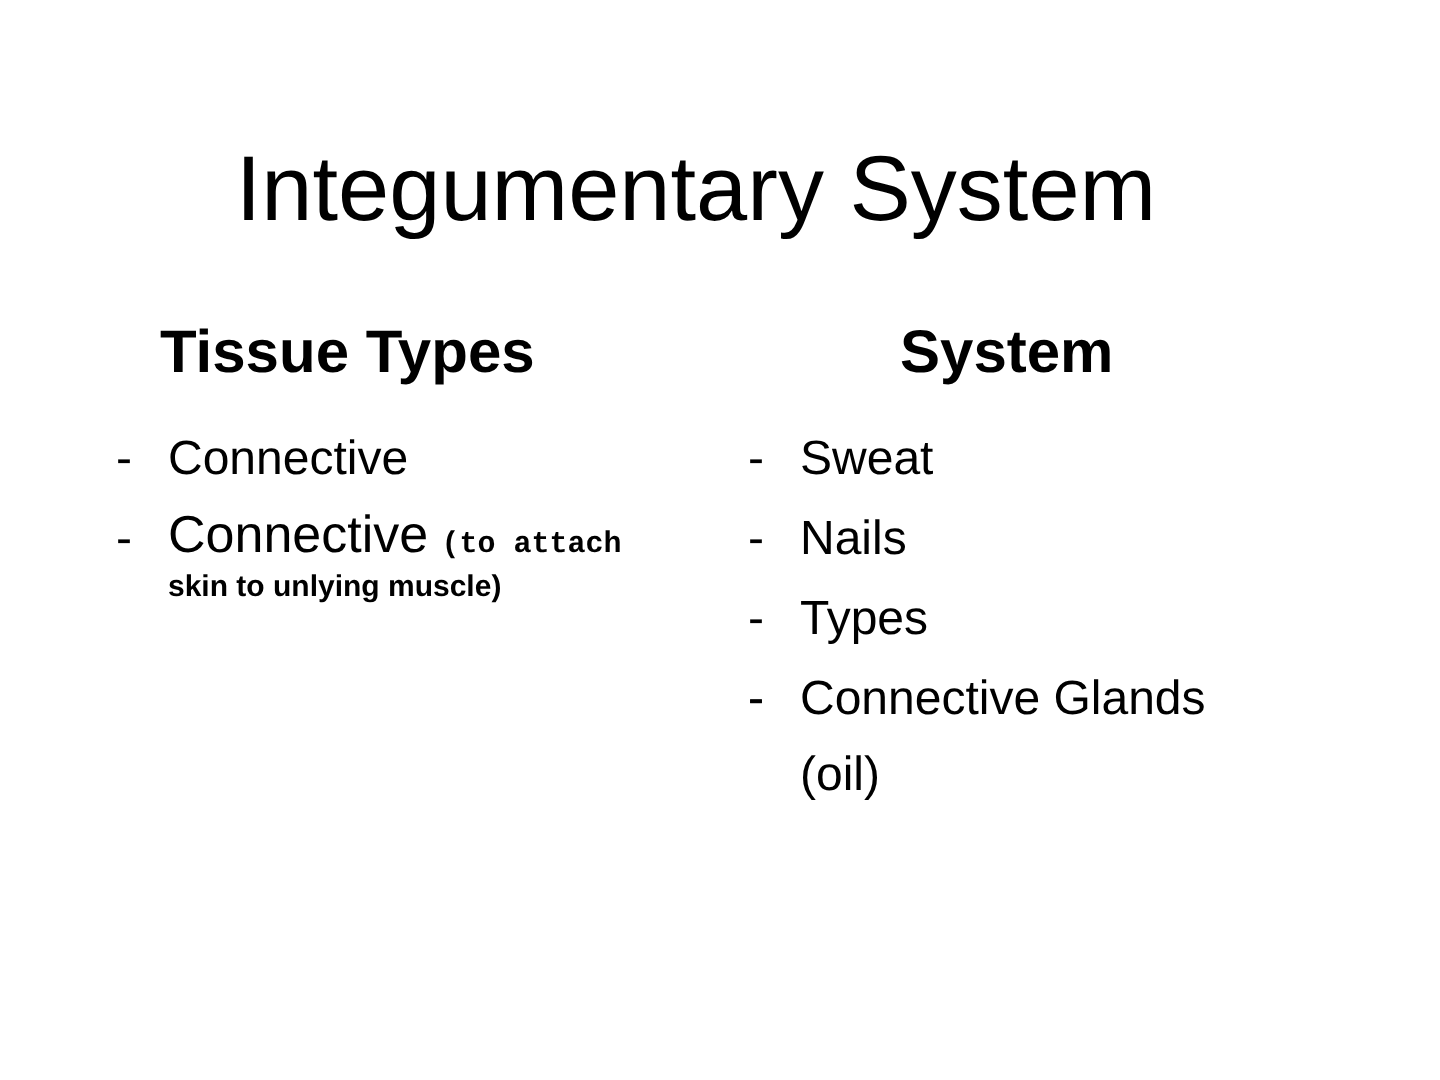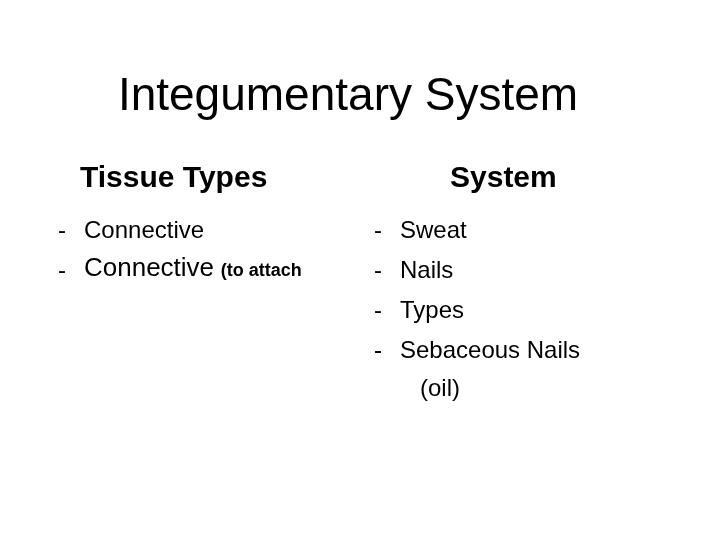--- a/index.html
+++ b/index.html
@@ -71,37 +71,37 @@
     line-height: 40px;
   }
   .bullet-item .item-text {
     font-size: 24px;
   }
   
   .column-left .bullet-item.emphasis .item-text {
     font-size: 26px;
   }
   .bullet-item .note {
-    font-size: 18px;
+    font-size: 15px;
     font-weight: 600;
     line-height: 26px;
+    font-family: Liberation Mono, monospace;
   }
   .note-line {
     display: block;
     padding-left: 0px;
     font-size: 15px;
     font-weight: 600;
     line-height: 24px;
     margin-top: -4px;
   }
   .wrap-line {
     display: block;
     font-size: 24px;
     line-height: 36px;
-    margin-left: 20px;
   }
 
   .column-left .bullet-item.emphasis { line-height: 34px; }
   .column-right .bullet-item { line-height: 40px; }
 </style>
 </head>
 <body>
 
 <div id="slide">
 
@@ -115,20 +115,21 @@
 
       <li class="bullet-item">
         <span class="dash">-</span>
         <span class="item-text">Connective</span>
       </li>
 
       <li class="bullet-item emphasis">
         <span class="dash">-</span>
         <span class="item-text">Connective</span>
         <span class="note">(to attach</span>
+        <span class="note-line">skin to unlying muscle)</span>
       </li>
 
     </ul>
   </div>
 
   <div class="column column-right">
 
     <div class="column-heading">System</div>
 
     <ul class="bullet-list">
@@ -147,20 +148,20 @@
         <span class="dash">-</span>
         <span class="item-text">Types</span>
       </li>
 
       <li class="bullet-item">
         <span class="dash">-</span>
       </li>
 
       <li class="bullet-item">
         <span class="dash">-</span>
-        <span class="item-text">Sebaceous Nails</span>
+        <span class="item-text">Connective Glands</span>
         <span class="wrap-line">(oil)</span>
       </li>
 
     </ul>
   </div>
 
 </div>
 
 </body></html>

